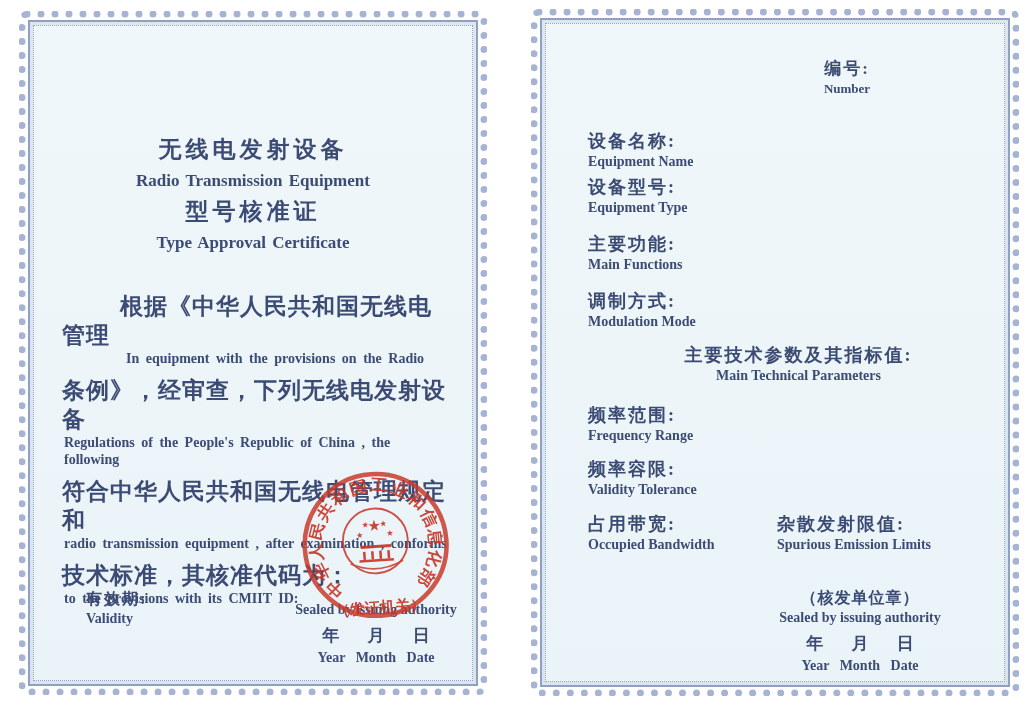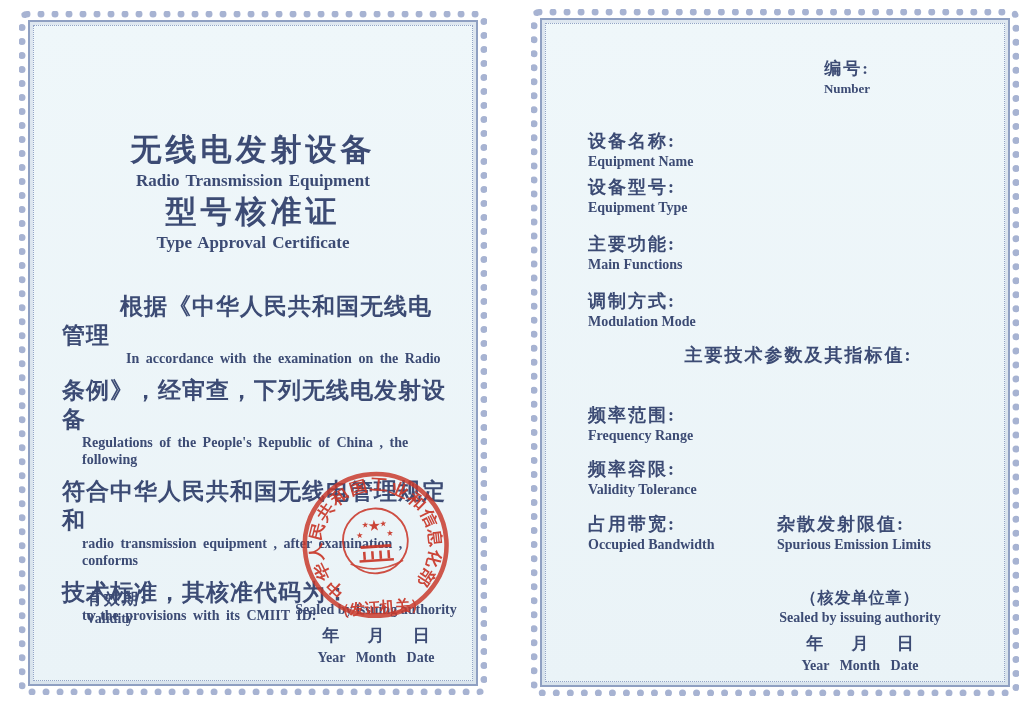--- a/index.html
+++ b/index.html
@@ -25,30 +25,30 @@
   .page::after{
     content:"";position:absolute;inset:3px;
     border:1px dotted #93a4c6;pointer-events:none;
   }
   .page-left{left:28px;top:20px;width:446px;height:662px;}
   .page-right{left:540px;top:18px;width:466px;height:665px;}
   .abs{position:absolute;}
 
   
   .title-block{left:0;right:0;top:108px;text-align:center;}
-  .t-cn{font-size:31px;font-weight:bold;letter-spacing:4px;color:#3c4b74;line-height:40px;}
+  .t-cn{font-size:23px;font-weight:bold;letter-spacing:4px;color:#3c4b74;line-height:40px;}
   .t-en{font-size:17px;font-weight:bold;color:#3c4b74;line-height:22px;word-spacing:2px;}
   .t-cn2{margin-top:0;}
 
   .body-block{left:32px;right:26px;top:270px;color:#3c4b74;}
   .cnline{font-size:23px;font-weight:bold;line-height:29px;letter-spacing:1px;}
   .enline{font-size:14px;font-weight:bold;line-height:17px;margin-bottom:9px;word-spacing:3px;}
   .ind-cn{text-indent:58px;}
   .ind-en1{margin-left:64px;}
-  .ind-en{margin-left:20px;}
+  .ind-en{margin-left:2px;}
 
   .validity{left:56px;top:566px;color:#3c4b74;}
   .validity .v-cn{font-size:16px;font-weight:bold;letter-spacing:2px;line-height:22px;}
   .validity .v-en{font-size:14px;font-weight:bold;line-height:18px;}
 
   .seal-wrap{left:264px;top:446px;width:164px;height:164px;transform:rotate(-4deg);opacity:.93;z-index:3;pointer-events:none;}
   .under-seal{left:210px;width:272px;top:578px;text-align:center;color:#3c4b74;z-index:1;}
   .cap-en{font-size:14px;font-weight:bold;line-height:19px;}
   .date-cn{font-size:17px;font-weight:bold;word-spacing:24px;line-height:26px;margin-top:4px;}
   .date-en{font-size:14px;font-weight:bold;word-spacing:7px;line-height:18px;}
@@ -84,21 +84,21 @@
 
     <div class="abs title-block">
       <div class="t-cn">无线电发射设备</div>
       <div class="t-en">Radio Transmission Equipment</div>
       <div class="t-cn t-cn2">型号核准证</div>
       <div class="t-en">Type Approval Certificate</div>
     </div>
 
     <div class="abs body-block">
       <div class="cnline ind-cn">根据《中华人民共和国无线电管理</div>
-      <div class="enline ind-en1">In accordance with the examination on the Radio</div>
+      <div class="enline ind-en1">In equipment with the provisions on the Radio</div>
       <div class="cnline">条例》，经审查，下列无线电发射设备</div>
       <div class="enline ind-en">Regulations of the People's Republic of China , the following</div>
       <div class="cnline">符合中华人民共和国无线电管理规定和</div>
       <div class="enline ind-en">radio transmission equipment , after examination , conforms</div>
       <div class="cnline">技术标准，其核准代码为：</div>
       <div class="enline ind-en">to the provisions with its CMIIT ID:</div>
     </div>
 
     <div class="abs validity">
       <div class="v-cn">有效期:</div>
@@ -159,20 +159,21 @@
       <div class="f-cn">主要功能:</div>
       <div class="f-en">Main Functions</div>
     </div>
     <div class="abs field" style="left:46px;top:270px;">
       <div class="f-cn">调制方式:</div>
       <div class="f-en">Modulation Mode</div>
     </div>
 
     <div class="abs section-title">
       <div class="s-cn">主要技术参数及其指标值:</div>
+      <div class="s-en">Main Technical Parameters</div>
     </div>
 
     <div class="abs field" style="left:46px;top:384px;">
       <div class="f-cn">频率范围:</div>
       <div class="f-en">Frequency Range</div>
     </div>
 
     <div class="abs field" style="left:46px;top:438px;">
       <div class="f-cn">频率容限:</div>
       <div class="f-en">Validity Tolerance</div>

